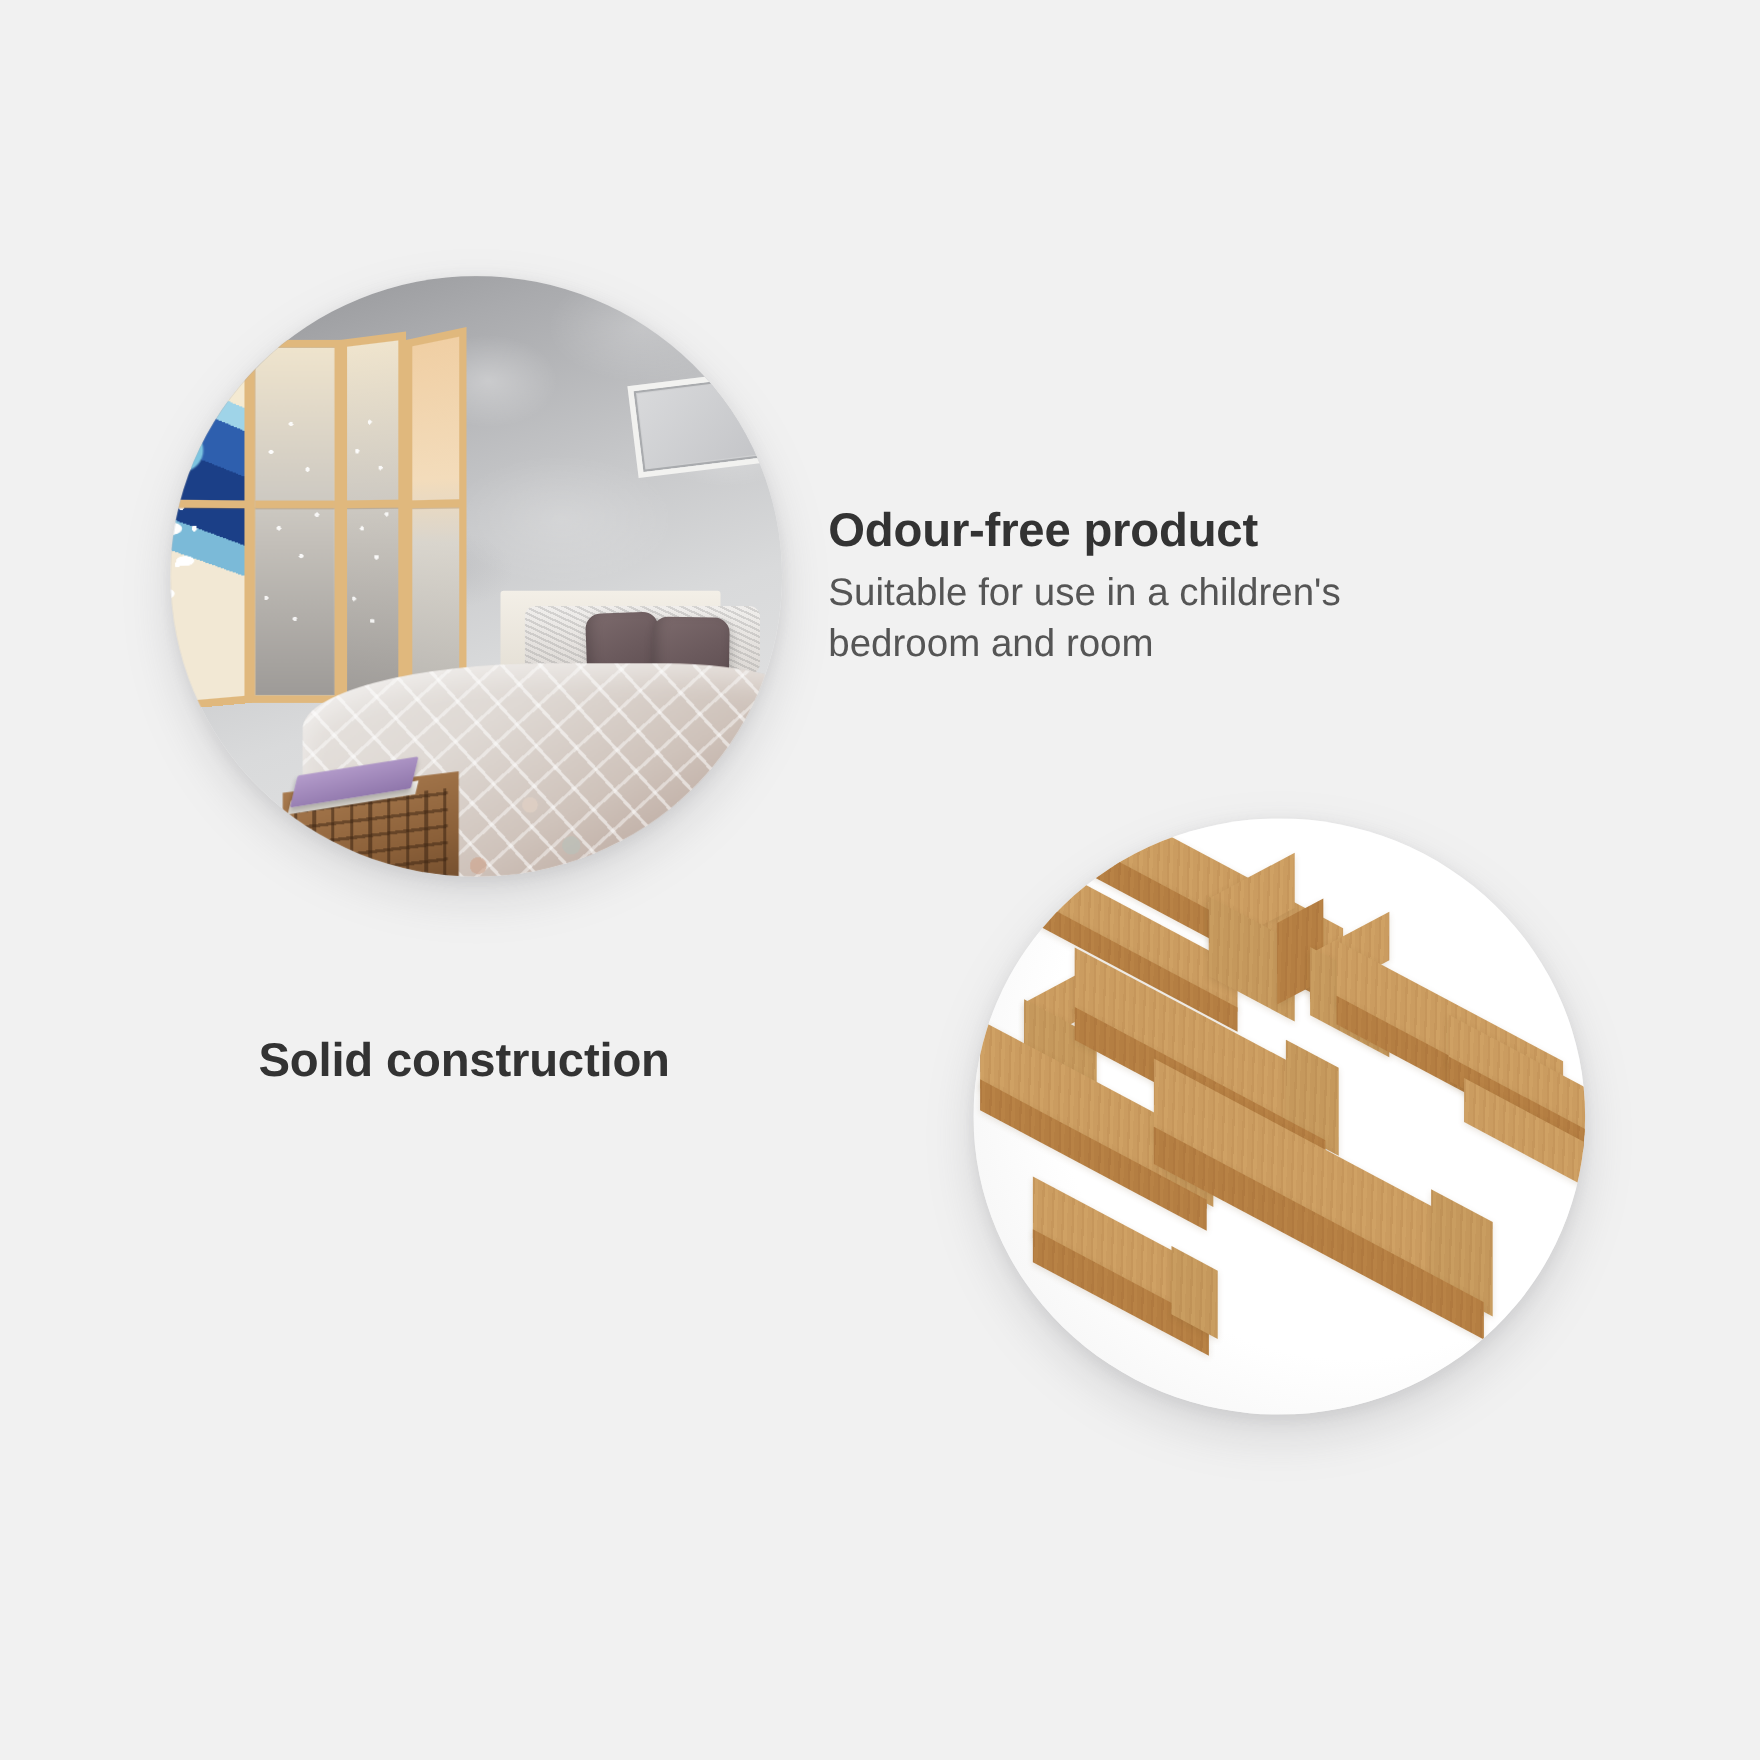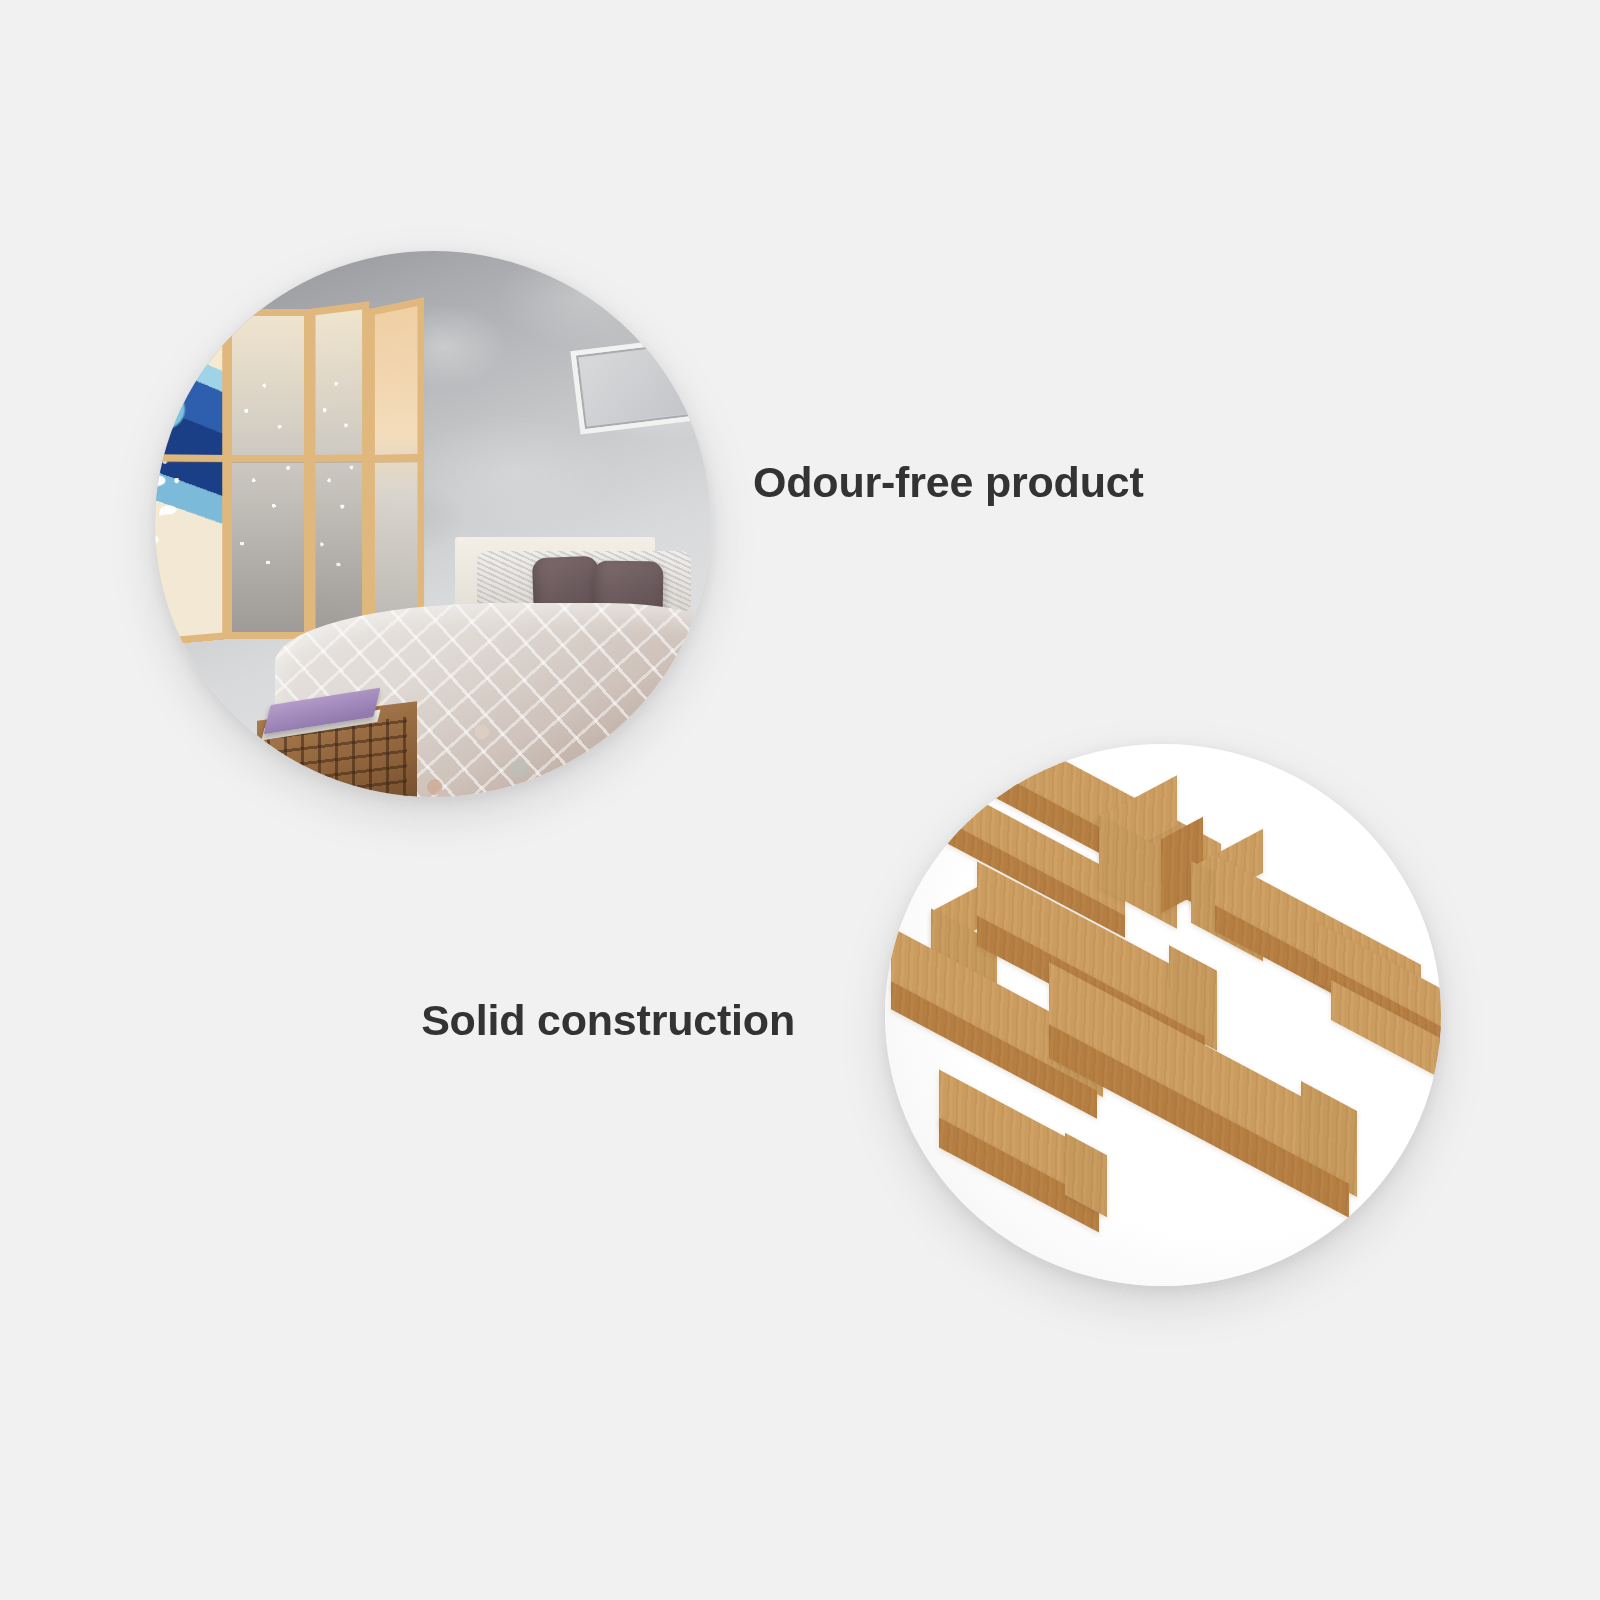--- a/index.html
+++ b/index.html
@@ -323,23 +323,22 @@
   
   .text-block { position: absolute; }
   .text-1 {
     left: 753px;
     top: 458px;
     width: 560px;
     text-align: left;
   }
   .text-2 {
     left: 235px;
-    top: 996px;
+    top: 940px;
     width: 560px;
-    text-align: right;
   }
   .feature-title {
     margin: 0;
     font-size: 43px;
     font-weight: bold;
     color: #333333;
     letter-spacing: -0.2px;
     line-height: 1.12;
   }
   .feature-desc {
@@ -400,20 +399,21 @@
           <div class="nightstand-grid"></div>
         </div>
         <div class="book-white"></div>
         <div class="book-purple"></div>
 
       </div>
     </div>
 
     <div class="text-block text-1">
       <h2 class="feature-title">Odour-free product</h2>
+      <p class="feature-desc">Suitable for use in a children's bedroom and room</p>
     </div>
 
   </div>
 
   <div class="feature feature-2">
 
     <div class="media-circle media-2">
       <div class="media-inner wood-scene">
 
         <div class="plank top-face" style="left:96px; top:36px; width:240px; height:54px; transform:skewY(28deg);"></div>

